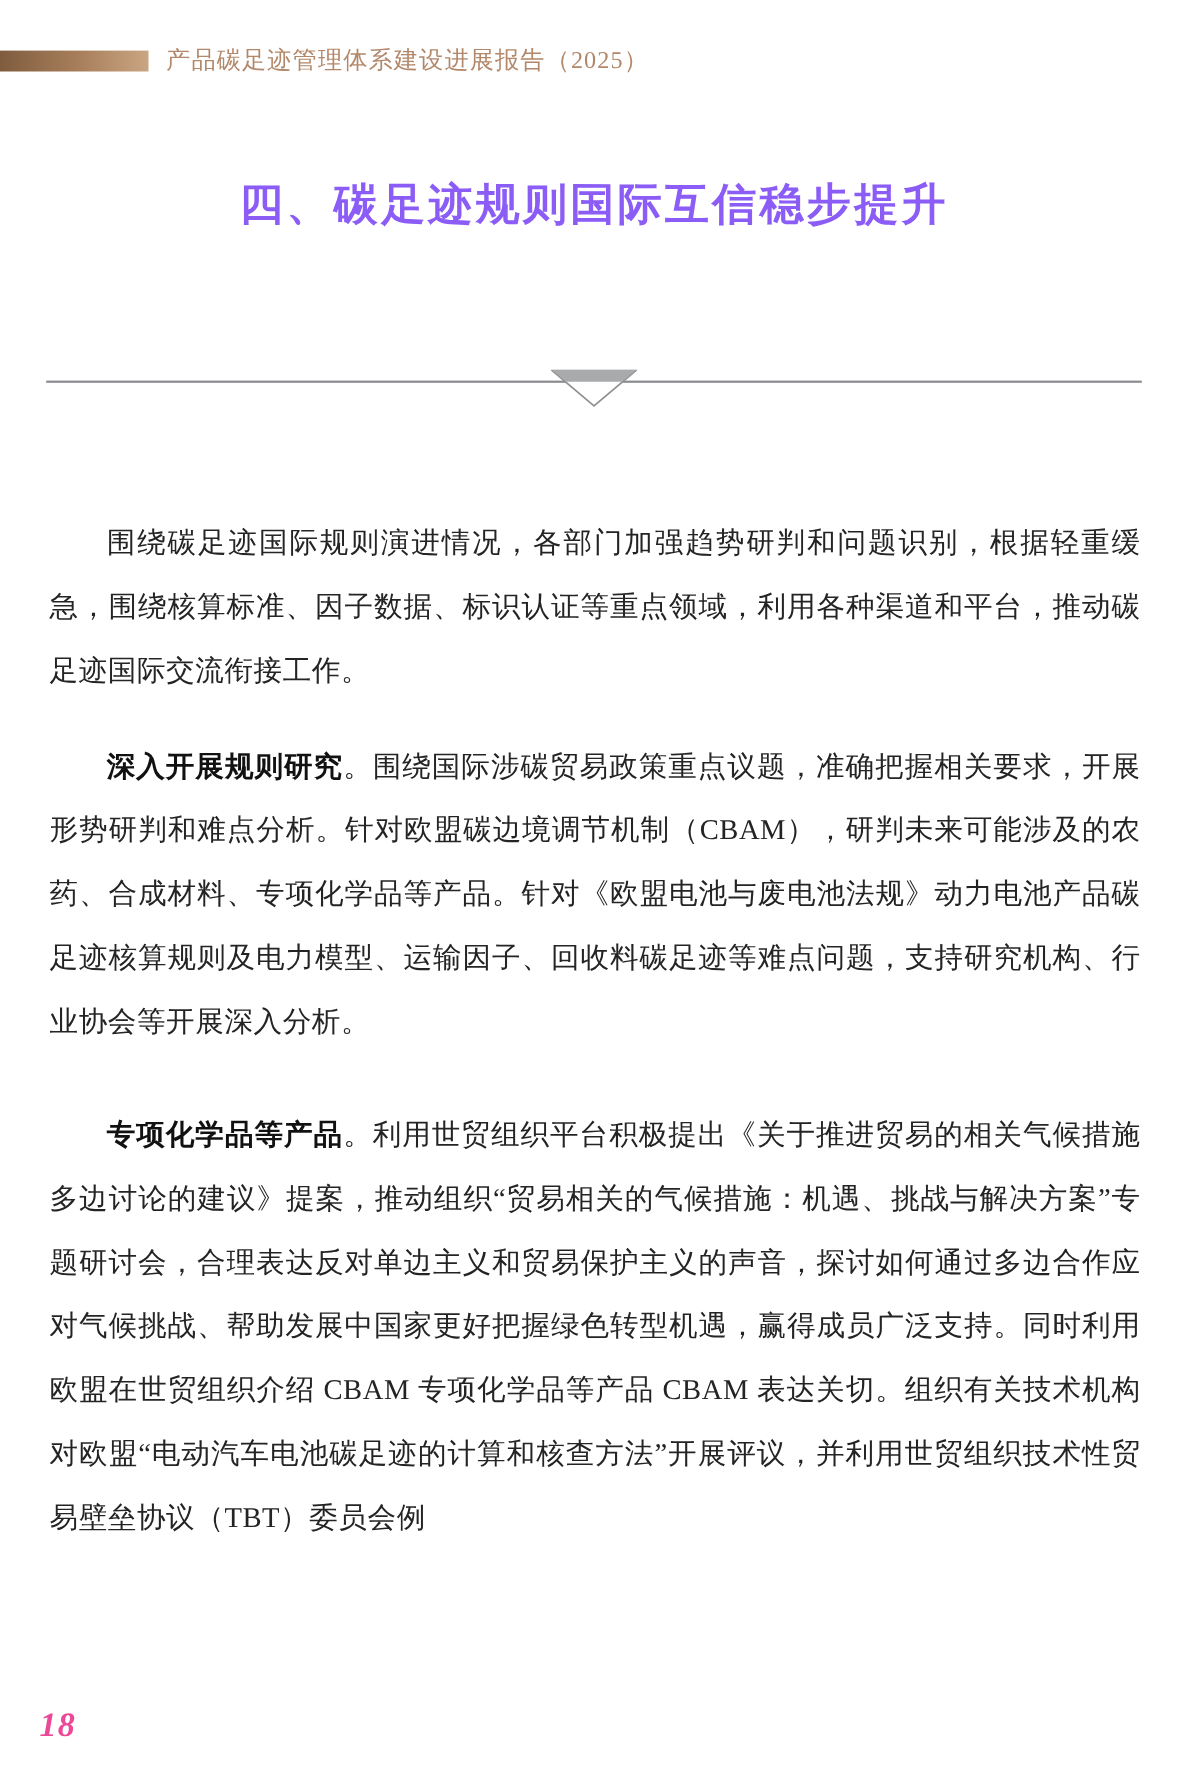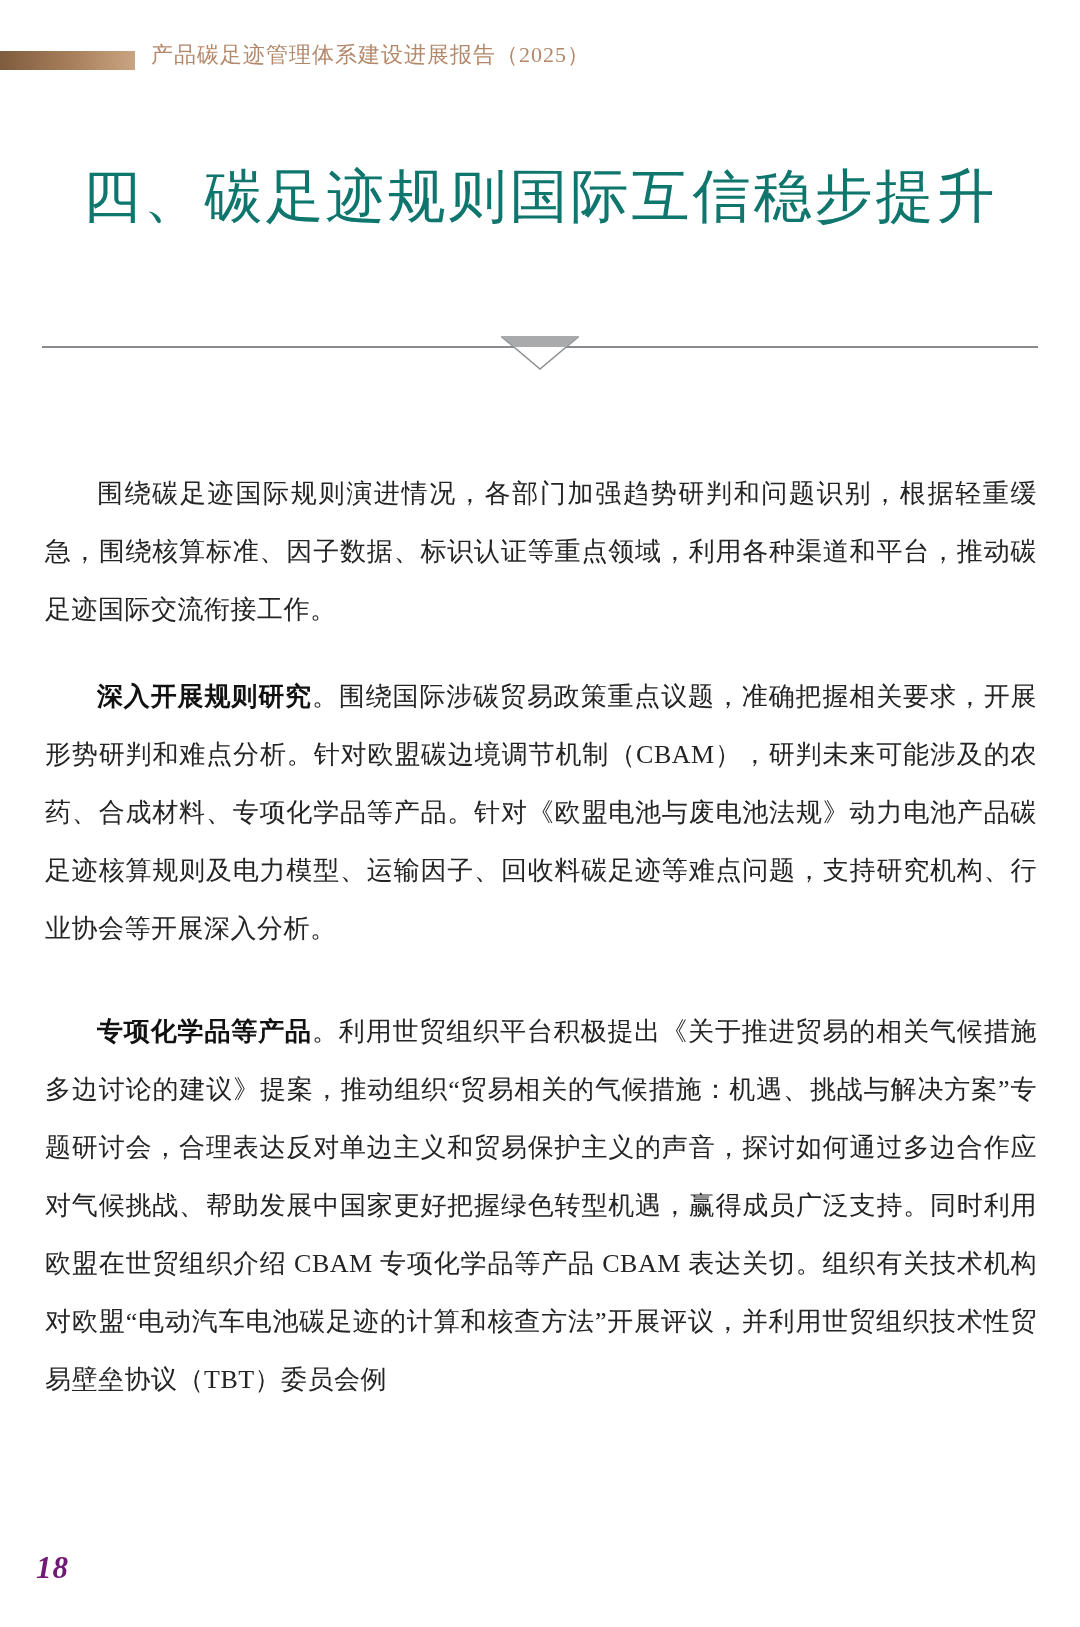--- a/index.html
+++ b/index.html
@@ -11,42 +11,42 @@
   .page {
     position: relative;
     width: 1080px; height: 1627px;
     background: #ffffff;
     overflow: hidden;
   }
 
   
   .page-header {
     position: absolute; top: 40px; left: 0;
-    display: flex; align-items: flex-end;
+    display: flex; align-items: center;
   }
   .header-bar {
     display: block;
     width: 135px; height: 19px;
     background: linear-gradient(90deg, #7f5c3e 0%, #a9805d 55%, #caa583 100%);
   }
   .header-title {
     margin-left: 16px;
     font-size: 22px;
     color: #b3886a;
     letter-spacing: 1px;
   }
 
   
   .main-title {
     position: absolute; top: 158px; left: 0;
     width: 100%; margin: 0;
     text-align: center;
-    font-size: 58px;
-    font-weight: 400;
-    color: #0f766e;
+    font-size: 40px;
+    font-weight: 700;
+    color: #8b5cf6;
     letter-spacing: 3px;
     font-family: "Liberation Serif", "DejaVu Serif", serif;
   }
 
   
   .divider {
     position: absolute; top: 336px; left: 42px;
     width: 996px; height: 36px;
   }
   .divider-line {
@@ -88,21 +88,21 @@
     color: #111111;
     font-family: "Liberation Sans", "DejaVu Sans", sans-serif;
   }
 
   
   .page-number {
     position: absolute; left: 36px; top: 1550px;
     font-size: 31px;
     font-weight: 700;
     font-style: italic;
-    color: #701a75;
+    color: #ec4899;
     font-family: "Liberation Serif", "DejaVu Serif", serif;
     letter-spacing: 1px;
   }
 </style>
 </head>
 <body>
 
 <div class="page">
 
   <header class="page-header">

